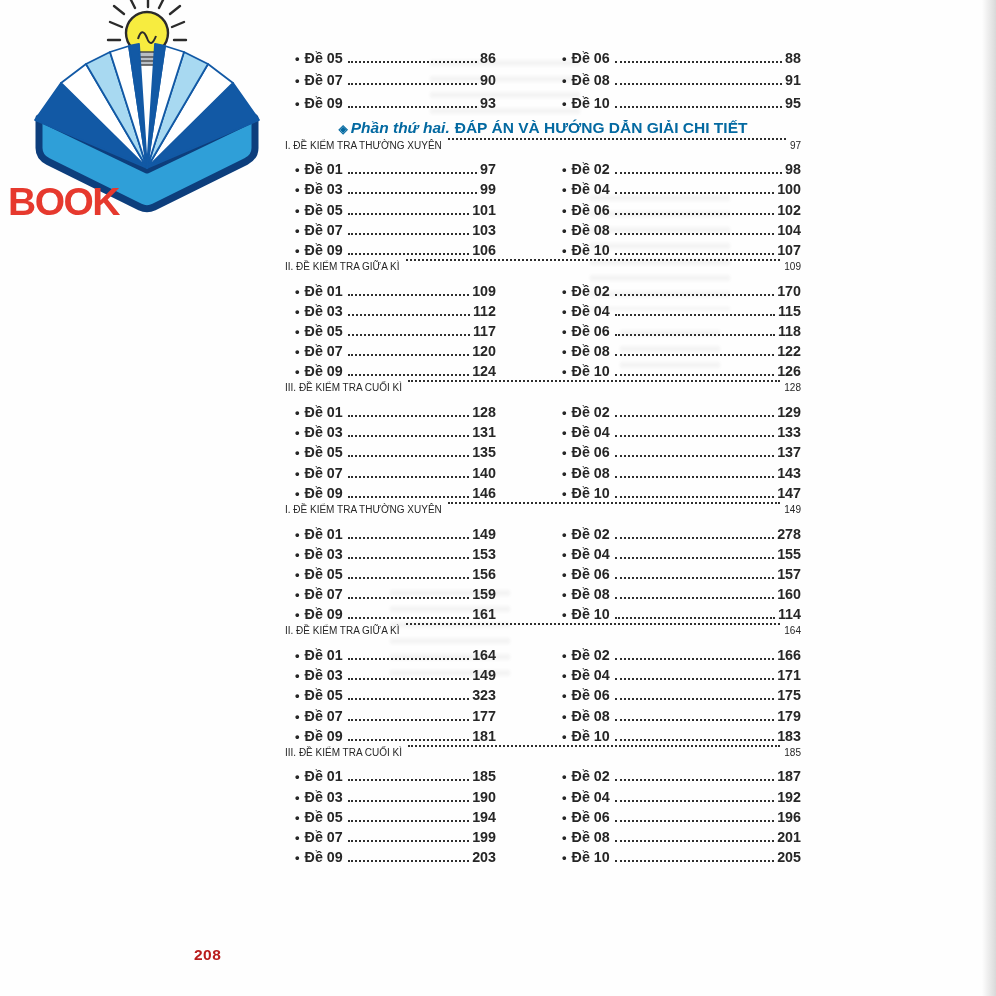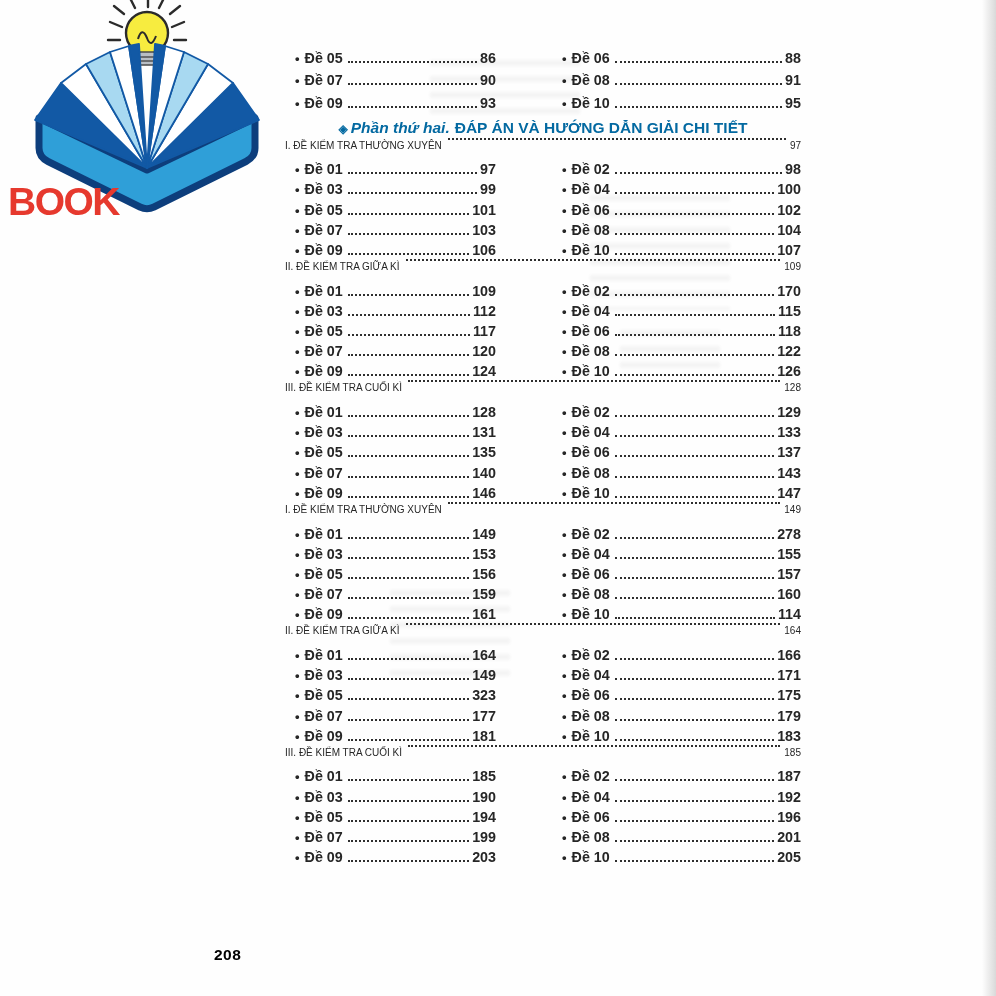--- a/index.html
+++ b/index.html
@@ -44,21 +44,21 @@
   .band{position:relative;height:25px;background:#c6c6c6;
     background-image:
       repeating-linear-gradient(45deg,rgba(255,255,255,0.25) 0 3px,rgba(255,255,255,0) 3px 8px),
       repeating-linear-gradient(-45deg,rgba(90,90,90,0.10) 0 2px,rgba(90,90,90,0) 2px 7px);}
   .band-label{position:absolute;top:0;width:516px;text-align:center;line-height:25px;font-weight:700;font-size:15.5px;color:#1d1d1d;white-space:nowrap;}
   .band-a{margin-left:-87px;width:787px;margin-top:7px;}
   .band-a .band-label{left:87px;}
   .band-b{margin-left:-90px;width:725px;margin-top:4px;}
   .band-b .band-label{left:90px;}
 
-  .page-number{position:absolute;left:214px;top:946px;font-size:15.5px;font-weight:700;color:#000000;letter-spacing:0.5px;}
+  .page-number{position:absolute;left:194px;top:946px;font-size:15.5px;font-weight:700;color:#b91c1c;letter-spacing:0.5px;}
 </style>
 </head>
 <body>
 
 <div class="page">
 
   <div class="bleed" style="left:430px;top:60px;width:150px;height:55px;"></div>
   <div class="bleed" style="left:590px;top:195px;width:140px;height:115px;"></div>
   <div class="bleed" style="left:620px;top:330px;width:100px;height:40px;"></div>
   <div class="bleed" style="left:390px;top:590px;width:120px;height:90px;"></div>

